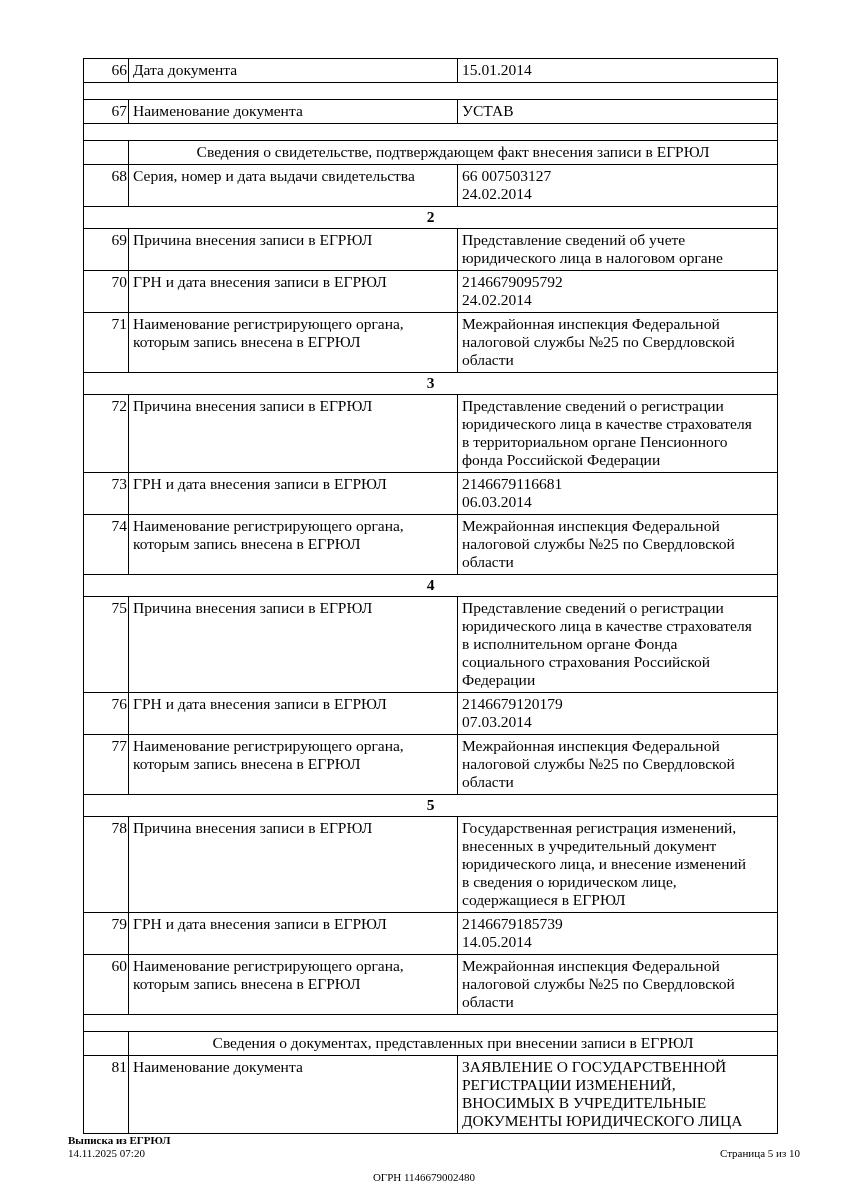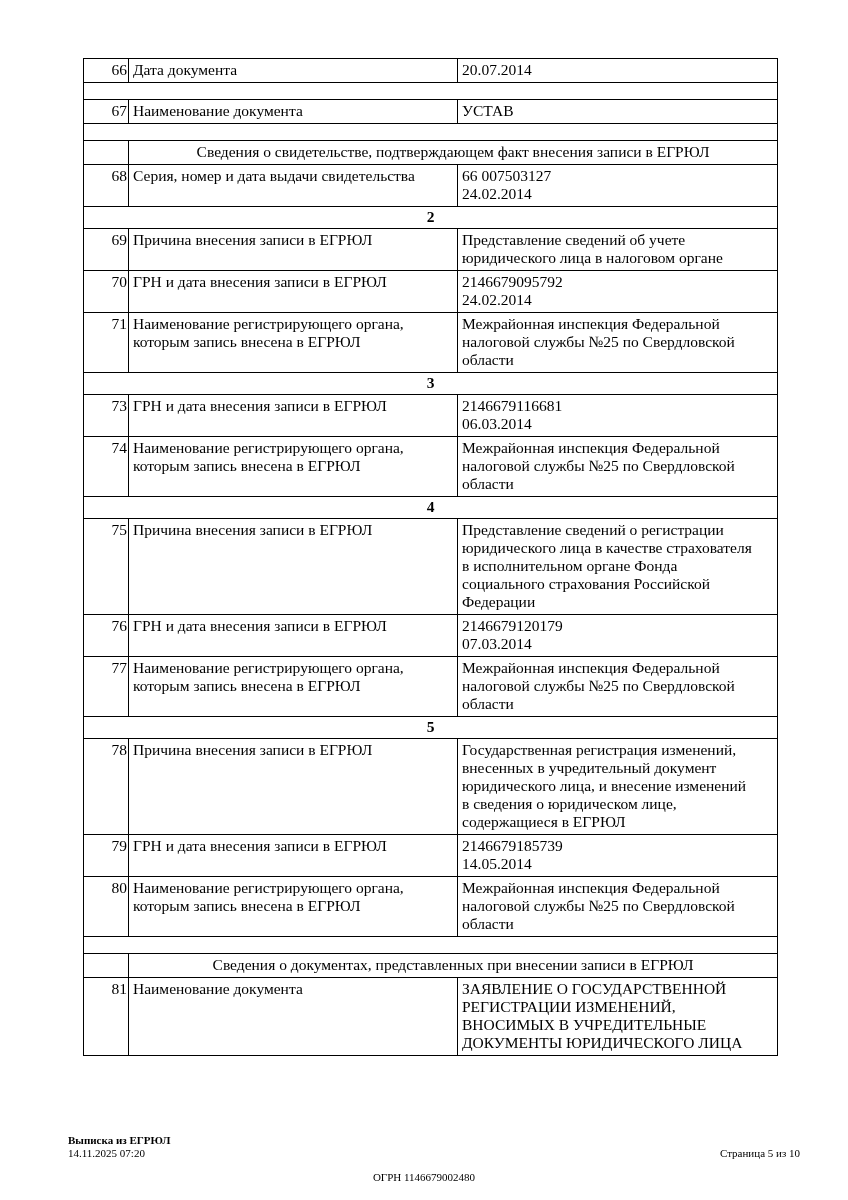--- a/index.html
+++ b/index.html
@@ -41,21 +41,21 @@
 <table class="doc-table">
   <colgroup>
     <col style="width:45px">
       <col style="width:329px">
       <col style="width:320px">
   </colgroup>
   <tbody>
     <tr>
       <td class="num">66</td>
       <td class="label">Дата документа</td>
-      <td class="value">20.07.2014</td>
+      <td class="value">15.01.2014</td>
     </tr>
     <tr class="spacer">
         <td colspan="3"></td>
       </tr>
     <tr>
       <td class="num">67</td>
       <td class="label">Наименование документа</td>
       <td class="value">УСТАВ</td>
     </tr>
     <tr class="spacer">
@@ -90,20 +90,28 @@
       <td class="num">71</td>
       <td class="label">Наименование регистрирующего органа,
 которым запись внесена в ЕГРЮЛ</td>
       <td class="value">Межрайонная инспекция Федеральной
 налоговой службы №25 по Свердловской
 области</td>
     </tr>
     <tr class="section">
         <td colspan="3">3</td>
       </tr>
+    <tr>
+      <td class="num">72</td>
+      <td class="label">Причина внесения записи в ЕГРЮЛ</td>
+      <td class="value">Представление сведений о регистрации
+юридического лица в качестве страхователя
+в территориальном органе Пенсионного
+фонда Российской Федерации</td>
+    </tr>
     <tr>
       <td class="num">73</td>
       <td class="label">ГРН и дата внесения записи в ЕГРЮЛ</td>
       <td class="value">2146679116681
 06.03.2014</td>
     </tr>
     <tr>
       <td class="num">74</td>
       <td class="label">Наименование регистрирующего органа,
 которым запись внесена в ЕГРЮЛ</td>
@@ -149,21 +157,21 @@
 в сведения о юридическом лице,
 содержащиеся в ЕГРЮЛ</td>
     </tr>
     <tr>
       <td class="num">79</td>
       <td class="label">ГРН и дата внесения записи в ЕГРЮЛ</td>
       <td class="value">2146679185739
 14.05.2014</td>
     </tr>
     <tr>
-      <td class="num">80</td>
+      <td class="num">60</td>
       <td class="label">Наименование регистрирующего органа,
 которым запись внесена в ЕГРЮЛ</td>
       <td class="value">Межрайонная инспекция Федеральной
 налоговой службы №25 по Свердловской
 области</td>
     </tr>
     <tr class="spacer">
         <td colspan="3"></td>
       </tr>
     <tr>

